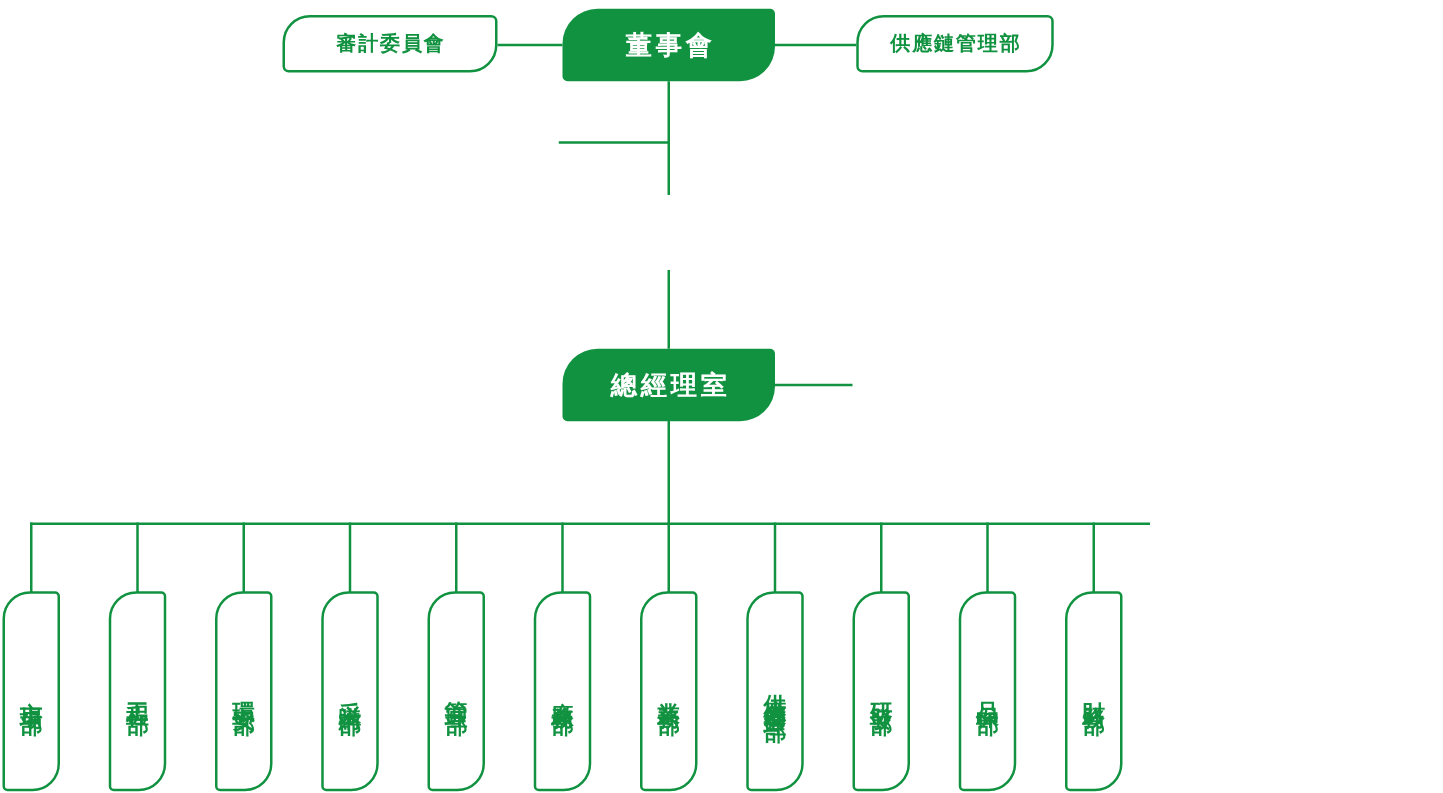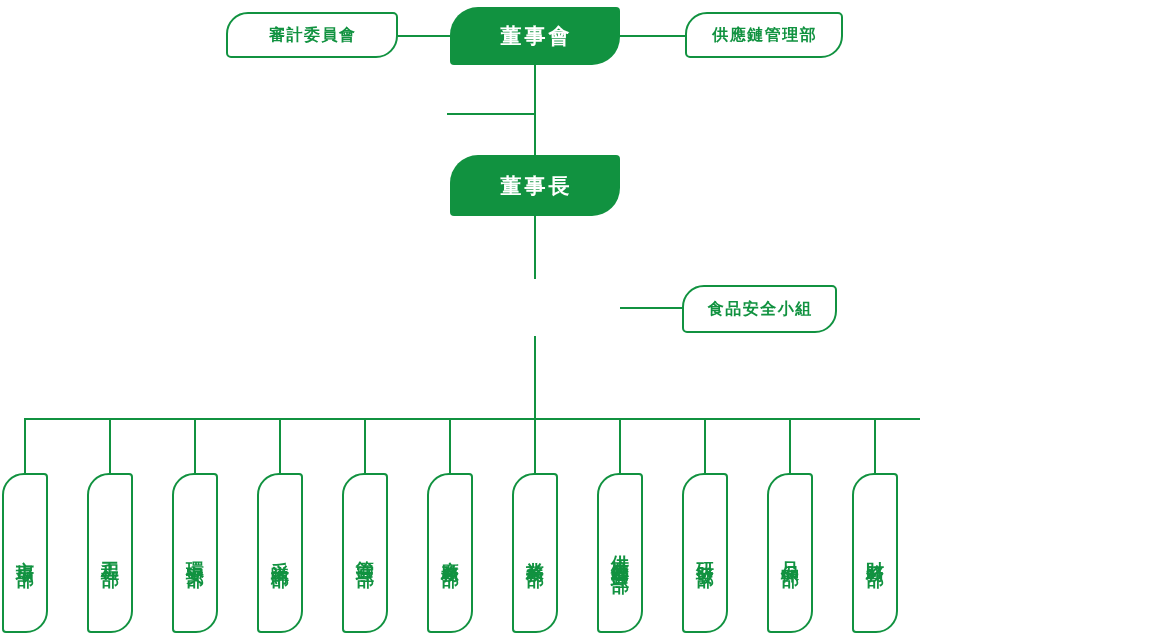--- a/index.html
+++ b/index.html
@@ -104,28 +104,25 @@
 
   <div class="node green-pill" style="left:450px; top:7px; width:170px; height:58px">
     <span>董事會</span>
   </div>
 
   <div class="node white-pill" style="left:685px; top:12px; width:158px; height:46px">
     <span>供應鏈管理部</span>
   </div>
 
 
-  <div class="node green-pill" style="left:450px; top:155px; width:170px; height:61px">
-    <span>董事長</span>
+
+  <div class="node green-pill" style="left:450px; top:279px; width:170px; height:58px">
+    <span>總經理室</span>
   </div>
 
-
-  <div class="node white-pill" style="left:682px; top:285px; width:155px; height:48px">
-    <span>食品安全小組</span>
-  </div>
 
   <div class="dept" style="left:2px">
     <span class="vtext">市場部</span>
   </div>
   <div class="dept" style="left:87px">
     <span class="vtext">工程部</span>
   </div>
   <div class="dept" style="left:172px">
     <span class="vtext">環安部</span>
   </div>

